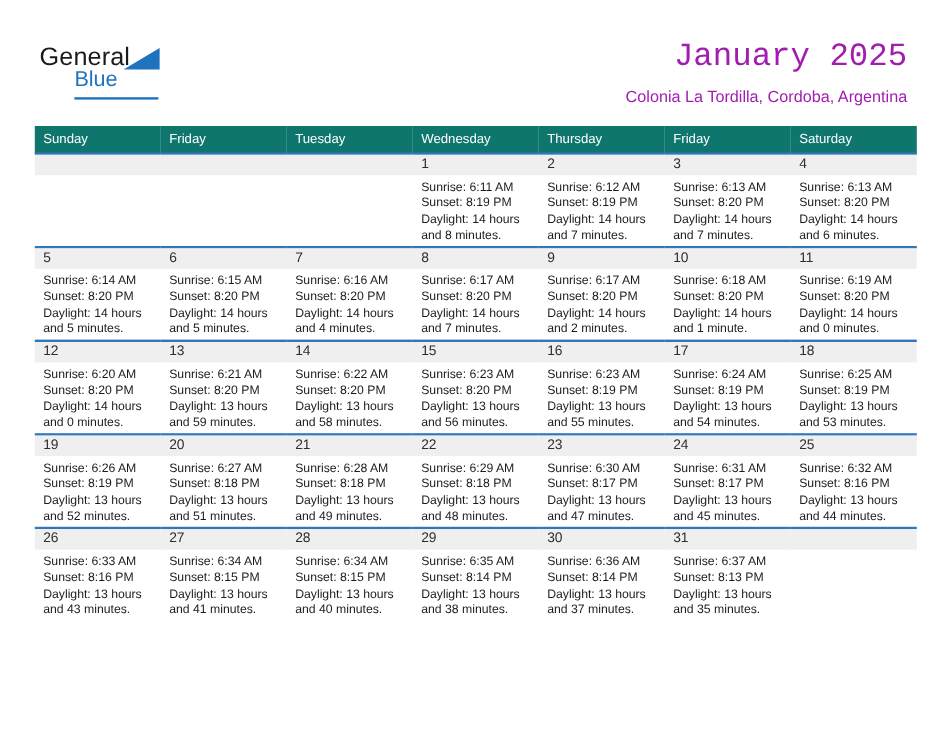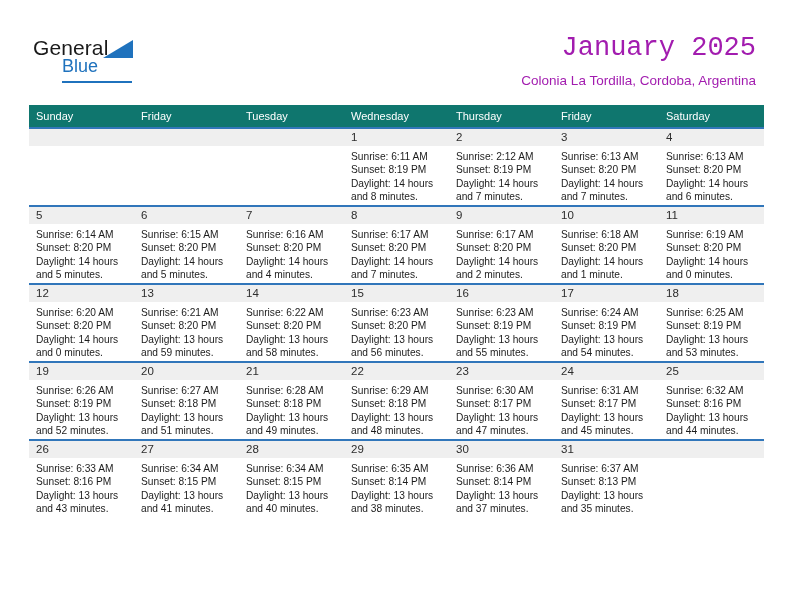--- a/index.html
+++ b/index.html
@@ -213,21 +213,21 @@
                 <div>Sunset: 8:19 PM</div>
                 <div>Daylight: 14 hours</div>
                 <div>and 8 minutes.</div>
               </div>
             </div>
           </td>
           <td>
             <div class="cell-inner">
               <div class="daynum-bar">2</div>
               <div class="lines">
-                <div>Sunrise: 2:12 AM</div>
+                <div>Sunrise: 6:12 AM</div>
                 <div>Sunset: 8:19 PM</div>
                 <div>Daylight: 14 hours</div>
                 <div>and 7 minutes.</div>
               </div>
             </div>
           </td>
           <td>
             <div class="cell-inner">
               <div class="daynum-bar">3</div>
               <div class="lines">

